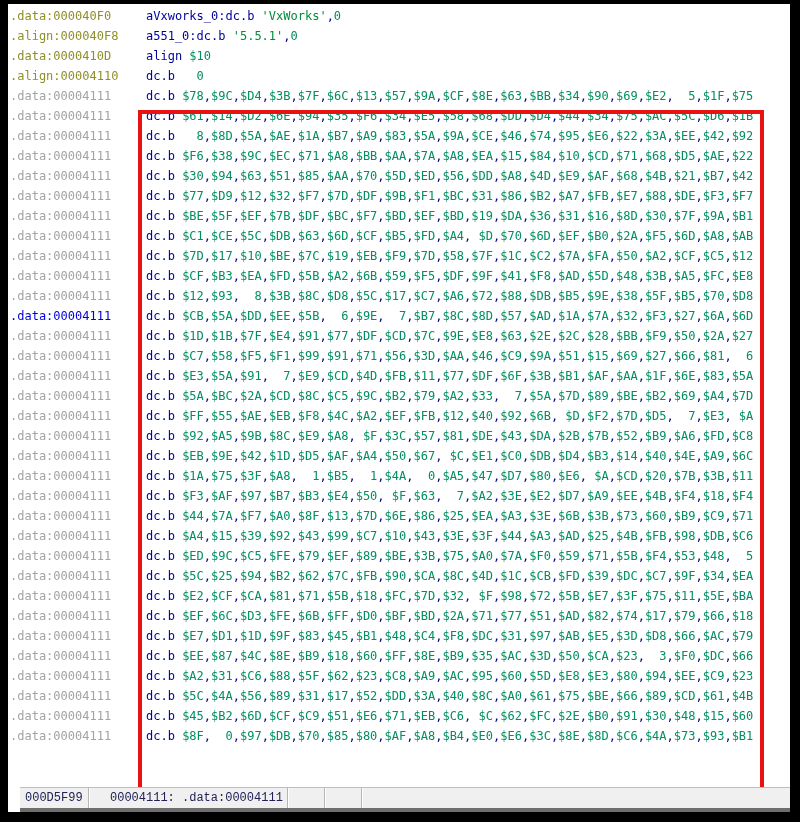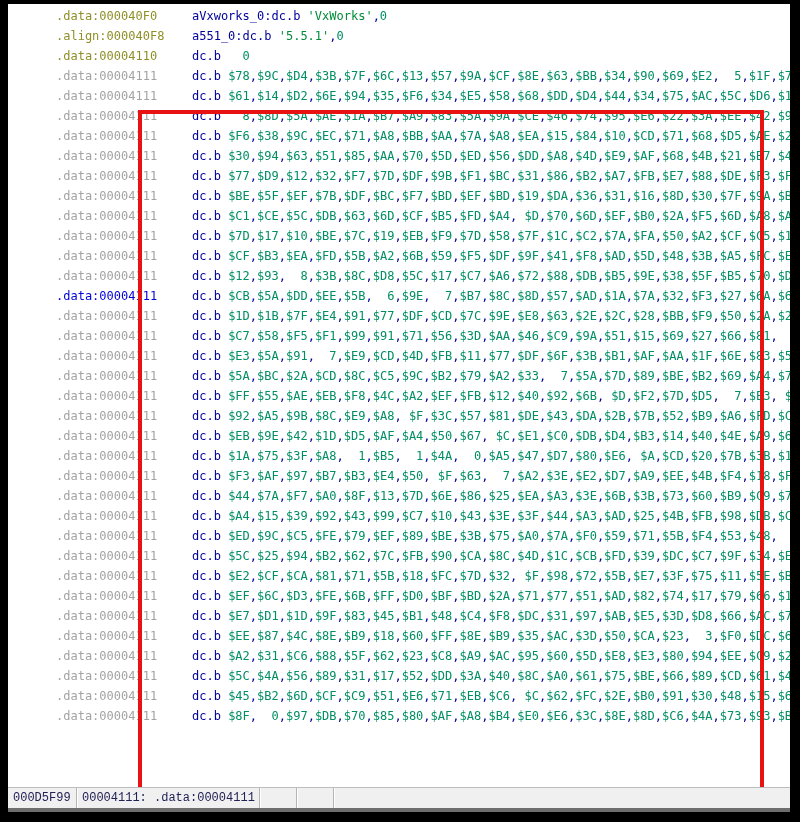--- a/index.html
+++ b/index.html
@@ -6,65 +6,66 @@
   body{
     width:800px;height:822px;position:relative;background:#000;
     font-family:"DejaVu Sans Mono", monospace;overflow:hidden;
   }
   .screen{
     position:absolute;left:8px;top:4px;width:782px;height:808px;
     background:#fff;overflow:hidden;
   }
   .listing{
     position:absolute;left:0;top:0;right:0;bottom:25px;
-    padding-top:2px;overflow:hidden;padding-left:46px;
+    padding-top:2px;overflow:hidden;
   }
   .line{
     height:20px;line-height:20px;font-size:12px;white-space:pre;
     padding-left:2px;color:var(--code-default);
   }
   .addr{display:inline-block;width:136px;white-space:pre;}
   .addr.olive{color:var(--addr-olive);}
   .addr.gray{color:var(--addr-gray);}
   .addr.blue{color:var(--addr-blue);}
   .code{white-space:pre;}
   .num{color:var(--number);}
   .str{color:var(--string);}
   .selection-box{
     position:absolute;left:130px;top:106px;width:618px;height:676px;
     border:4px solid var(--selection-box);border-bottom:none;
     pointer-events:none;
   }
   .statusbar{
-    position:absolute;left:0;right:0;bottom:0;height:25px;
+    position:absolute;left:12px;right:0;bottom:0;height:25px;
     background:var(--statusbar-bg);
     border-top:1px solid #bdbdbd;
     border-bottom:4px solid #6e6e6e;
     box-sizing:border-box;
     display:flex;align-items:stretch;
     font-family:"Liberation Mono", monospace;
     font-size:12px;color:var(--statusbar-text);
   }
   .statuscell{
     line-height:20px;padding:0 5px;white-space:pre;
     border-right:1px solid #b5b5b5;box-shadow:1px 0 0 #ffffff;
   }
   .statuscell.c0{width:58px;}
-  .statuscell.c1{width:172px;}
+  .statuscell.c1{width:172px;margin-left:16px;}
   .statuscell.c2{width:26px;}
   .statuscell.c3{width:26px;}
 </style>
 </head>
 <body>
 
 <div class="screen">
   <div class="listing" id="listing">
       <div class="line"><span class="addr olive">.data:000040F0</span><span class="code">aVxworks_0:dc.b <span class="str">'VxWorks'</span>,<span class="num">0</span></span></div>
       <div class="line"><span class="addr olive">.align:000040F8</span><span class="code">a551_0:dc.b <span class="str">'5.5.1'</span>,<span class="num">0</span></span></div>
-      <div class="line"><span class="addr olive">.data:00004110</span><span class="code">dc.b   <span class="num">0</span></span></div>
+      <div class="line"><span class="addr olive">.data:0000410D</span><span class="code">align <span class="num">$10</span></span></div>
+      <div class="line"><span class="addr olive">.align:00004110</span><span class="code">dc.b   <span class="num">0</span></span></div>
       <div class="line"><span class="addr gray">.data:00004111</span><span class="code">dc.b <span class="num">$78</span>,<span class="num">$9C</span>,<span class="num">$D4</span>,<span class="num">$3B</span>,<span class="num">$7F</span>,<span class="num">$6C</span>,<span class="num">$13</span>,<span class="num">$57</span>,<span class="num">$9A</span>,<span class="num">$CF</span>,<span class="num">$8E</span>,<span class="num">$63</span>,<span class="num">$BB</span>,<span class="num">$34</span>,<span class="num">$90</span>,<span class="num">$69</span>,<span class="num">$E2</span>,  <span class="num">5</span>,<span class="num">$1F</span>,<span class="num">$75</span></span></div>
       <div class="line"><span class="addr gray">.data:00004111</span><span class="code">dc.b <span class="num">$61</span>,<span class="num">$14</span>,<span class="num">$D2</span>,<span class="num">$6E</span>,<span class="num">$94</span>,<span class="num">$35</span>,<span class="num">$F6</span>,<span class="num">$34</span>,<span class="num">$E5</span>,<span class="num">$58</span>,<span class="num">$68</span>,<span class="num">$DD</span>,<span class="num">$D4</span>,<span class="num">$44</span>,<span class="num">$34</span>,<span class="num">$75</span>,<span class="num">$AC</span>,<span class="num">$5C</span>,<span class="num">$D6</span>,<span class="num">$1B</span></span></div>
       <div class="line"><span class="addr gray">.data:00004111</span><span class="code">dc.b   <span class="num">8</span>,<span class="num">$8D</span>,<span class="num">$5A</span>,<span class="num">$AE</span>,<span class="num">$1A</span>,<span class="num">$B7</span>,<span class="num">$A9</span>,<span class="num">$83</span>,<span class="num">$5A</span>,<span class="num">$9A</span>,<span class="num">$CE</span>,<span class="num">$46</span>,<span class="num">$74</span>,<span class="num">$95</span>,<span class="num">$E6</span>,<span class="num">$22</span>,<span class="num">$3A</span>,<span class="num">$EE</span>,<span class="num">$42</span>,<span class="num">$92</span></span></div>
       <div class="line"><span class="addr gray">.data:00004111</span><span class="code">dc.b <span class="num">$F6</span>,<span class="num">$38</span>,<span class="num">$9C</span>,<span class="num">$EC</span>,<span class="num">$71</span>,<span class="num">$A8</span>,<span class="num">$BB</span>,<span class="num">$AA</span>,<span class="num">$7A</span>,<span class="num">$A8</span>,<span class="num">$EA</span>,<span class="num">$15</span>,<span class="num">$84</span>,<span class="num">$10</span>,<span class="num">$CD</span>,<span class="num">$71</span>,<span class="num">$68</span>,<span class="num">$D5</span>,<span class="num">$AE</span>,<span class="num">$22</span></span></div>
       <div class="line"><span class="addr gray">.data:00004111</span><span class="code">dc.b <span class="num">$30</span>,<span class="num">$94</span>,<span class="num">$63</span>,<span class="num">$51</span>,<span class="num">$85</span>,<span class="num">$AA</span>,<span class="num">$70</span>,<span class="num">$5D</span>,<span class="num">$ED</span>,<span class="num">$56</span>,<span class="num">$DD</span>,<span class="num">$A8</span>,<span class="num">$4D</span>,<span class="num">$E9</span>,<span class="num">$AF</span>,<span class="num">$68</span>,<span class="num">$4B</span>,<span class="num">$21</span>,<span class="num">$B7</span>,<span class="num">$42</span></span></div>
       <div class="line"><span class="addr gray">.data:00004111</span><span class="code">dc.b <span class="num">$77</span>,<span class="num">$D9</span>,<span class="num">$12</span>,<span class="num">$32</span>,<span class="num">$F7</span>,<span class="num">$7D</span>,<span class="num">$DF</span>,<span class="num">$9B</span>,<span class="num">$F1</span>,<span class="num">$BC</span>,<span class="num">$31</span>,<span class="num">$86</span>,<span class="num">$B2</span>,<span class="num">$A7</span>,<span class="num">$FB</span>,<span class="num">$E7</span>,<span class="num">$88</span>,<span class="num">$DE</span>,<span class="num">$F3</span>,<span class="num">$F7</span></span></div>
       <div class="line"><span class="addr gray">.data:00004111</span><span class="code">dc.b <span class="num">$BE</span>,<span class="num">$5F</span>,<span class="num">$EF</span>,<span class="num">$7B</span>,<span class="num">$DF</span>,<span class="num">$BC</span>,<span class="num">$F7</span>,<span class="num">$BD</span>,<span class="num">$EF</span>,<span class="num">$BD</span>,<span class="num">$19</span>,<span class="num">$DA</span>,<span class="num">$36</span>,<span class="num">$31</span>,<span class="num">$16</span>,<span class="num">$8D</span>,<span class="num">$30</span>,<span class="num">$7F</span>,<span class="num">$9A</span>,<span class="num">$B1</span></span></div>
       <div class="line"><span class="addr gray">.data:00004111</span><span class="code">dc.b <span class="num">$C1</span>,<span class="num">$CE</span>,<span class="num">$5C</span>,<span class="num">$DB</span>,<span class="num">$63</span>,<span class="num">$6D</span>,<span class="num">$CF</span>,<span class="num">$B5</span>,<span class="num">$FD</span>,<span class="num">$A4</span>, <span class="num">$D</span>,<span class="num">$70</span>,<span class="num">$6D</span>,<span class="num">$EF</span>,<span class="num">$B0</span>,<span class="num">$2A</span>,<span class="num">$F5</span>,<span class="num">$6D</span>,<span class="num">$A8</span>,<span class="num">$AB</span></span></div>
       <div class="line"><span class="addr gray">.data:00004111</span><span class="code">dc.b <span class="num">$7D</span>,<span class="num">$17</span>,<span class="num">$10</span>,<span class="num">$BE</span>,<span class="num">$7C</span>,<span class="num">$19</span>,<span class="num">$EB</span>,<span class="num">$F9</span>,<span class="num">$7D</span>,<span class="num">$58</span>,<span class="num">$7F</span>,<span class="num">$1C</span>,<span class="num">$C2</span>,<span class="num">$7A</span>,<span class="num">$FA</span>,<span class="num">$50</span>,<span class="num">$A2</span>,<span class="num">$CF</span>,<span class="num">$C5</span>,<span class="num">$12</span></span></div>
       <div class="line"><span class="addr gray">.data:00004111</span><span class="code">dc.b <span class="num">$CF</span>,<span class="num">$B3</span>,<span class="num">$EA</span>,<span class="num">$FD</span>,<span class="num">$5B</span>,<span class="num">$A2</span>,<span class="num">$6B</span>,<span class="num">$59</span>,<span class="num">$F5</span>,<span class="num">$DF</span>,<span class="num">$9F</span>,<span class="num">$41</span>,<span class="num">$F8</span>,<span class="num">$AD</span>,<span class="num">$5D</span>,<span class="num">$48</span>,<span class="num">$3B</span>,<span class="num">$A5</span>,<span class="num">$FC</span>,<span class="num">$E8</span></span></div>

